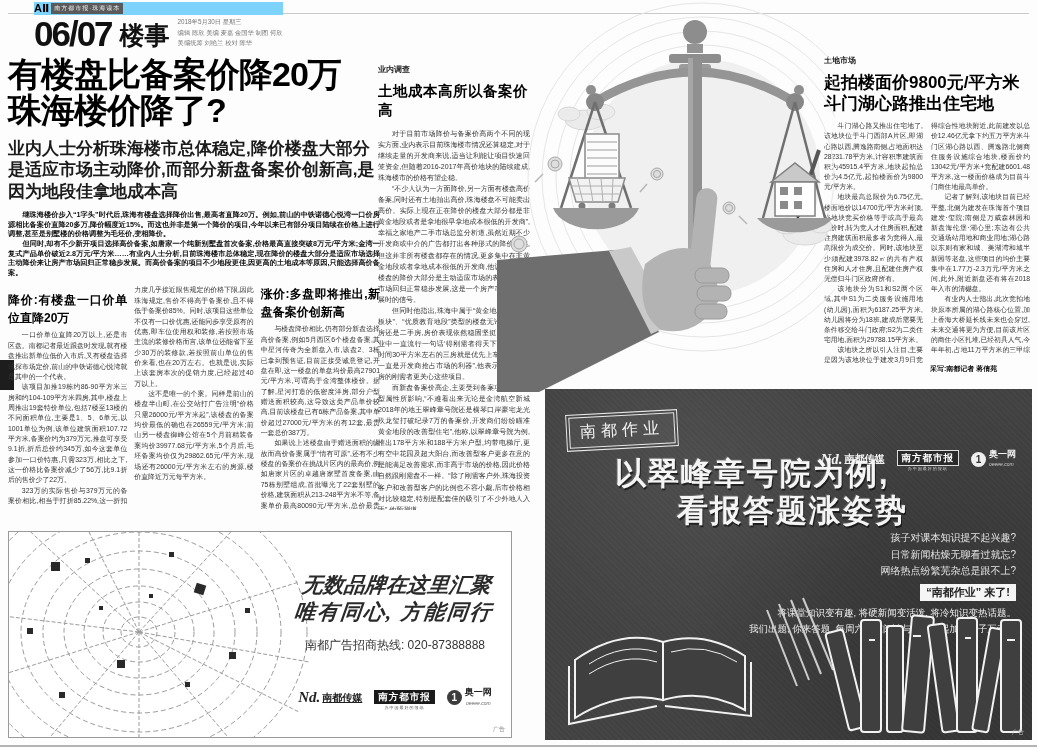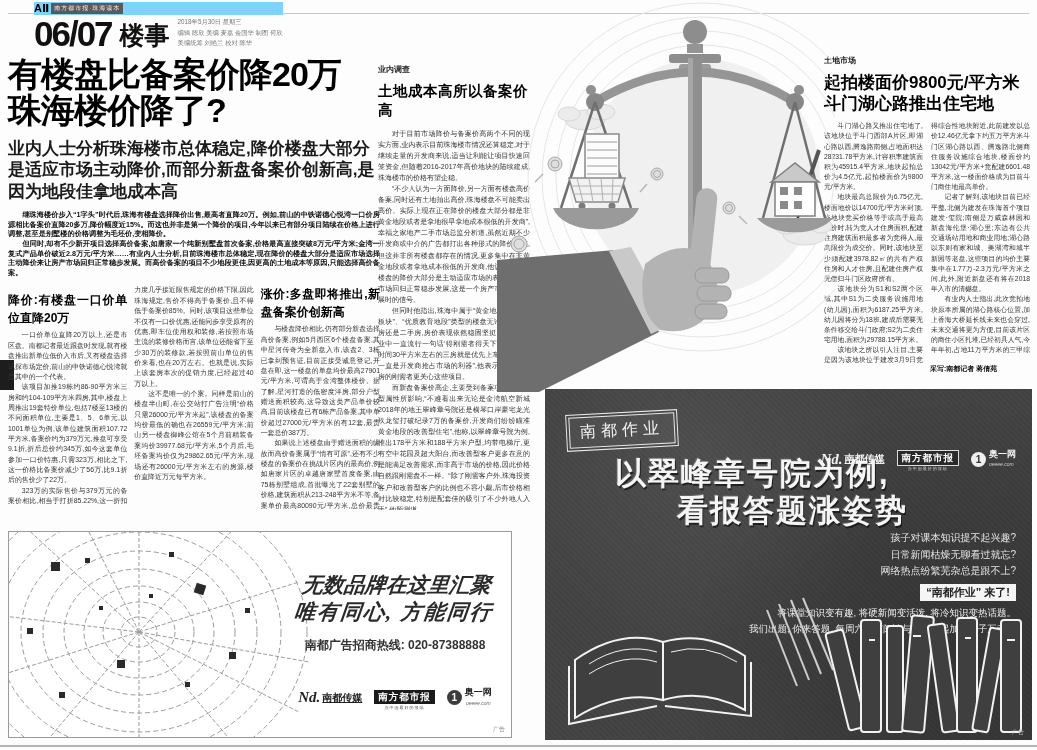--- a/index.html
+++ b/index.html
@@ -48,21 +48,21 @@
   
   .illustration{position:absolute;left:497px;top:2px;width:338px;height:390px;}
 
   
   .brand-ad{position:absolute;left:8px;top:531px;width:502px;height:205px;border:1px solid #9a9a9a;background:#fff;overflow:hidden;}
   .web-svg{position:absolute;left:-10px;top:0px;}
   .brand-ad-text{position:absolute;left:278px;top:40px;width:216px;text-align:center;}
   .brand-headline{font-family:"Liberation Serif","DejaVu Serif",serif;font-style:italic;font-weight:700;
                   font-size:21px;color:#2a2a2a;transform:skewX(-6deg);line-height:1.3;white-space:nowrap;}
   .brand-headline .l2{letter-spacing:2px;}
-  .brand-hotline{margin-top:10px;font-size:12px;font-weight:700;color:#333;}
+  .brand-hotline{margin-top:10px;font-size:12px;font-weight:400;color:#333;}
   .logos-row{margin-top:32px;display:flex;align-items:center;justify-content:center;gap:12px;}
   .corner-tag{position:absolute;right:6px;bottom:3px;font-size:6px;color:#888;}
 
   
   .logo-nd{display:flex;align-items:center;gap:2px;}
   .nd-mark{font-family:"Liberation Serif","DejaVu Serif",serif;font-style:italic;font-weight:900;font-size:15px;}
   .nd-text{font-size:10px;font-weight:700;text-decoration:underline;}
   .logo-paper{text-align:center;}
   .paper-box{background:#1a1a1a;color:#fff;font-weight:800;font-size:9.5px;padding:2px 4px;
              font-family:"Liberation Serif","DejaVu Serif",serif;letter-spacing:1px;}

